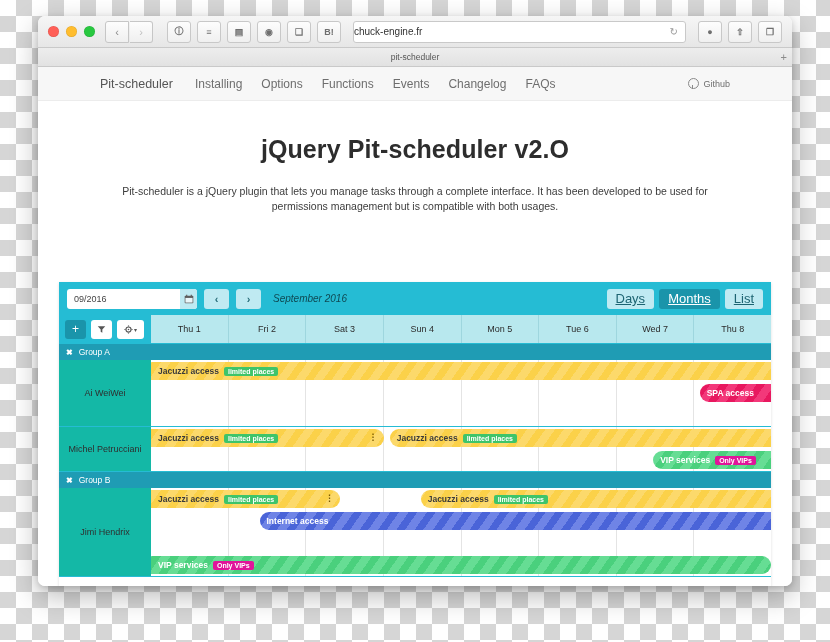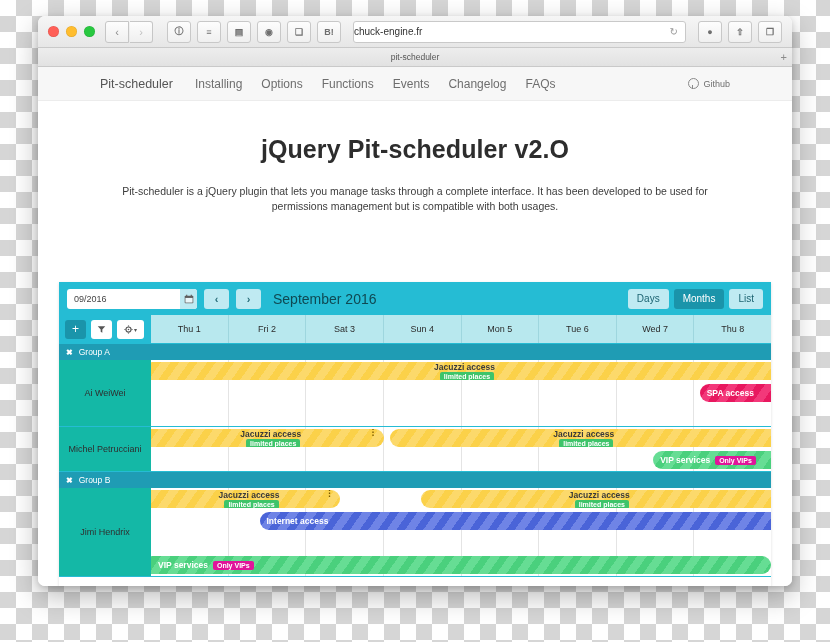--- a/index.html
+++ b/index.html
@@ -93,26 +93,26 @@
   .dateinput input{
     border:none;outline:none;flex:1;font-size:9px;color:#444;font-family:"Liberation Sans",sans-serif;
     background:transparent;width:100%;
   }
   .calbtn{width:17px;height:20px;display:flex;align-items:center;justify-content:center;
           background:#bfeaf2;border-radius:0 3px 3px 0;margin-right:-5px;}
   .navbox{
     width:25px;height:20px;background:#bfeaf2;border-radius:3px;margin-left:7px;
     display:flex;align-items:center;justify-content:center;color:#2a6e7a;font-size:11px;font-weight:bold;
   }
-  .monthlbl{font-size:14px;color:#0f4953;margin-left:12px;}
+  .monthlbl{font-size:10px;color:#0f4953;margin-left:12px;font-style:italic;}
   .topspacer{flex:1;}
   .viewbtns{display:flex;gap:5px;}
   .vbtn{
     height:20px;padding:0 9px;border-radius:3px;background:#bfeaf2;color:#1d6472;
-    font-size:10px;display:flex;align-items:center;
+    font-size:13px;display:flex;align-items:center;text-decoration:underline;
   }
   .vbtn.active{background:#1a94aa;color:#fff;}
 
   .sch-head{
     height:28px;background:#b8e8ee;display:flex;align-items:stretch;
     border-bottom:1px solid #25bcd4;
   }
   .head-tools{
     width:92px;background:#25bcd4;display:flex;align-items:center;gap:5px;padding-left:6px;box-sizing:border-box;
   }
@@ -157,21 +157,21 @@
   .bar .ttl{font-weight:bold;position:relative;z-index:2;}
   .bar.dark .ttl{color:#3a3a3a;}
   .badge{
     margin-left:5px;border-radius:2px;padding:1px 4px;font-size:7px;color:#fff;
     position:relative;z-index:2;font-weight:bold;
   }
   .dots{position:absolute;right:6px;z-index:3;color:#7a5a00;font-size:9px;font-weight:bold;line-height:.8;}
   .r-l{border-radius:9px 0 0 9px;}
   .r-r{border-radius:0 9px 9px 0;}
 
-  .b-yellow{background:repeating-linear-gradient(-55deg,#fbd149 0 7px,#fcd96b 7px 15px);flex-direction:column;}
+  .b-yellow{background:repeating-linear-gradient(-55deg,#fbd149 0 7px,#fcd96b 7px 15px);}
   .b-green {background:repeating-linear-gradient(-55deg,#4ad07d 0 7px,#66dd94 7px 15px);}
   .b-blue  {background:repeating-linear-gradient(-55deg,#4a64d8 0 7px,#6f84e6 7px 15px);}
   .b-pink  {background:repeating-linear-gradient(-55deg,#e8185f 0 7px,#f3387a 7px 15px);}
 </style>
 </head>
 <body>
 
 <div class="window">
 
   <div class="titlebar">

